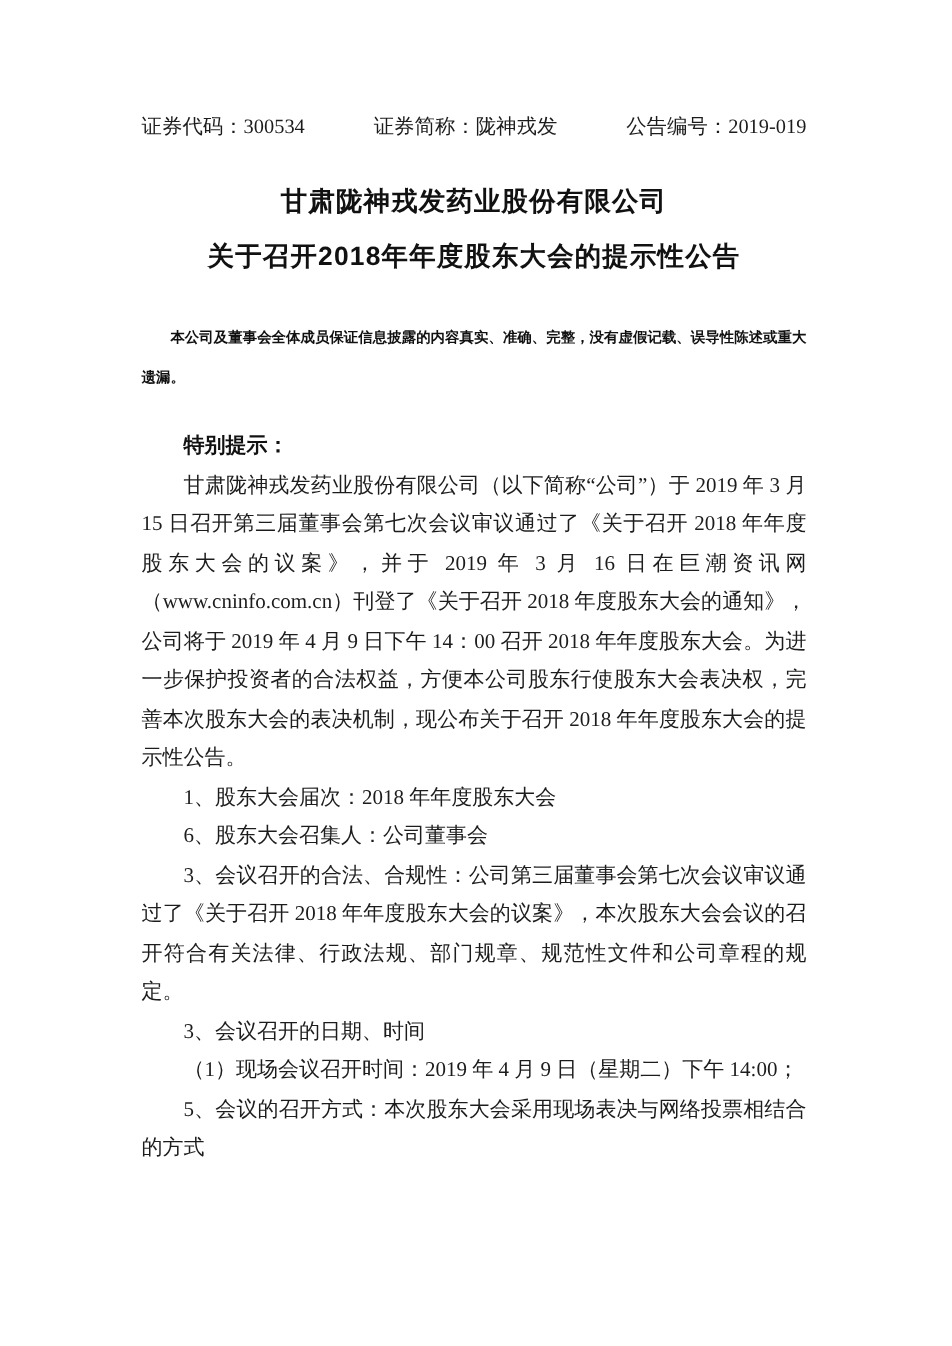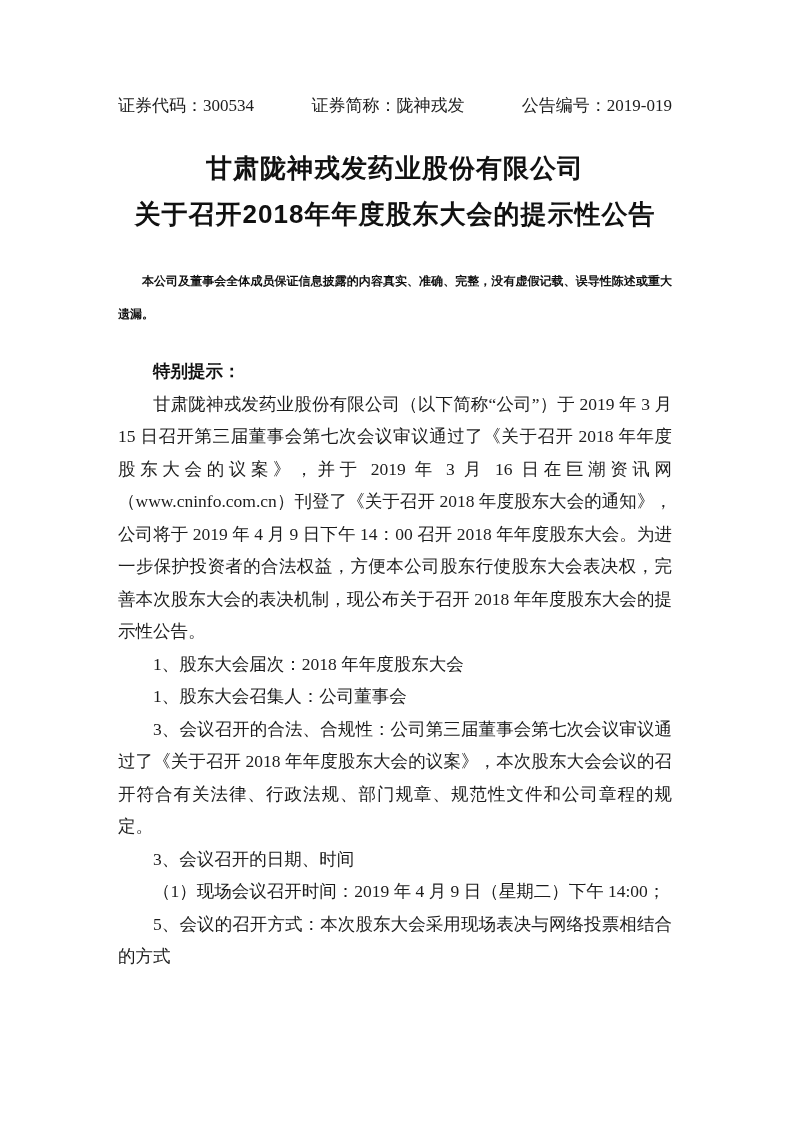--- a/index.html
+++ b/index.html
@@ -23,21 +23,21 @@
     display: flex;
     justify-content: space-between;
     align-items: baseline;
     font-size: 17px;
     white-space: nowrap;
   }
   .doc-title {
     text-align: center;
     font-family: "Liberation Sans", sans-serif;
     font-weight: bold;
-    font-size: 26px;
+    font-size: 22px;
     line-height: 30px;
     letter-spacing: 1px;
     color: #111;
   }
   .doc-title.first { margin-top: 36px; }
   .doc-title.second { margin-top: 16px; }
   .disclaimer {
     margin-top: 36px;
     font-family: "Liberation Sans", sans-serif;
     font-weight: bold;
@@ -75,20 +75,20 @@
 
   <div class="doc-title first">甘肃陇神戎发药业股份有限公司</div>
   <div class="doc-title second">关于召开2018年年度股东大会的提示性公告</div>
 
   <p class="disclaimer">本公司及董事会全体成员保证信息披露的内容真实、准确、完整，没有虚假记载、误导性陈述或重大遗漏。</p>
 
   <div class="body-flow">
     <p class="bold-head">特别提示：</p>
     <p>甘肃陇神戎发药业股份有限公司（以下简称“公司”）于 2019 年 3 月 15 日召开第三届董事会第七次会议审议通过了《关于召开 2018 年年度股东大会的议案》，并于 2019 年 3 月 16 日在巨潮资讯网（www.cninfo.com.cn）刊登了《关于召开 2018 年度股东大会的通知》，公司将于 2019 年 4 月 9 日下午 14：00 召开 2018 年年度股东大会。为进一步保护投资者的合法权益，方便本公司股东行使股东大会表决权，完善本次股东大会的表决机制，现公布关于召开 2018 年年度股东大会的提示性公告。</p>
     <p>1、股东大会届次：2018 年年度股东大会</p>
-    <p>1、股东大会召集人：公司董事会</p>
+    <p>6、股东大会召集人：公司董事会</p>
     <p>3、会议召开的合法、合规性：公司第三届董事会第七次会议审议通过了《关于召开 2018 年年度股东大会的议案》，本次股东大会会议的召开符合有关法律、行政法规、部门规章、规范性文件和公司章程的规定。</p>
     <p>3、会议召开的日期、时间</p>
     <p>（1）现场会议召开时间：2019 年 4 月 9 日（星期二）下午 14:00；</p>
     <p>5、会议的召开方式：本次股东大会采用现场表决与网络投票相结合的方式</p>
   </div>
 
 </div>
 
 </body></html>

